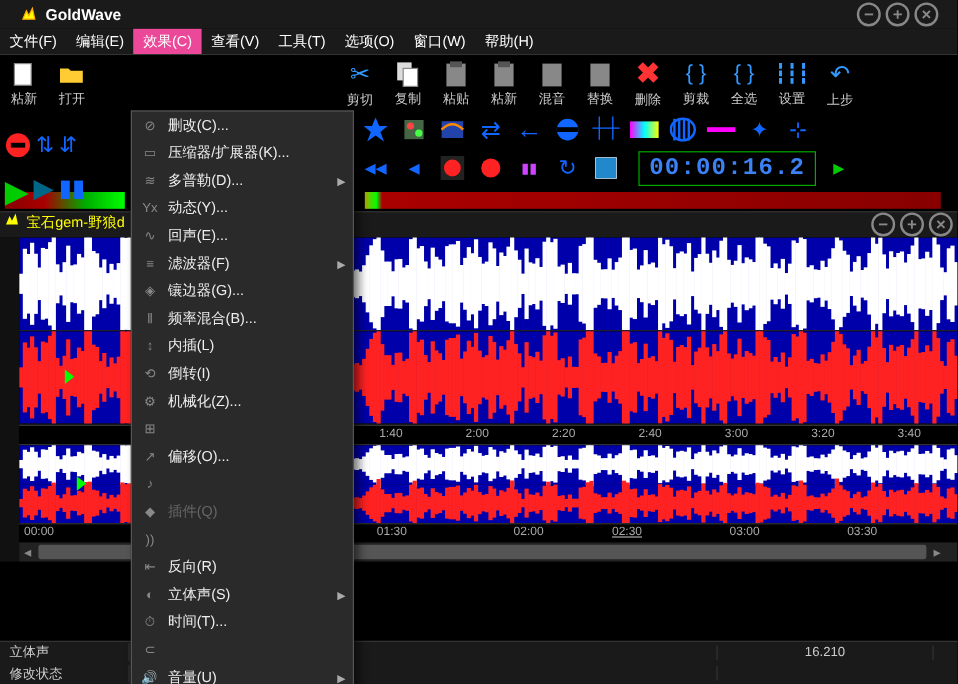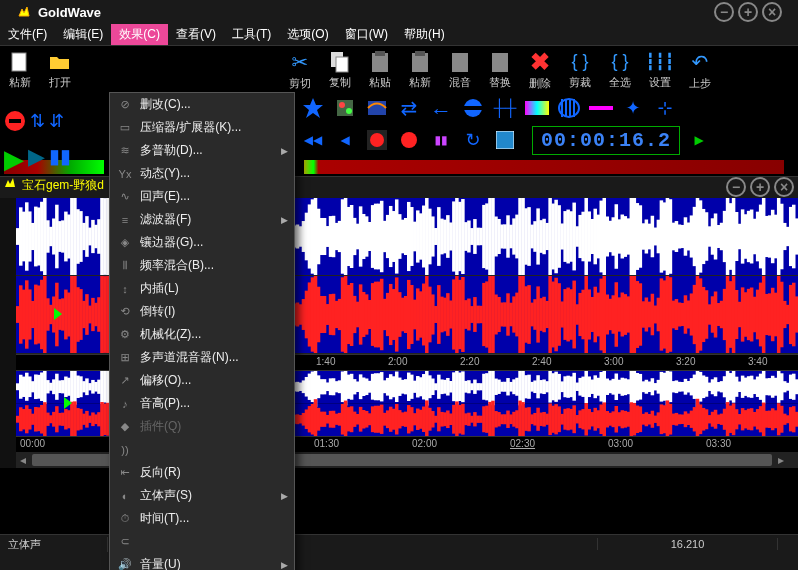--- a/index.html
+++ b/index.html
@@ -302,29 +302,27 @@
       <div class="dd-item">
         <span class="dd-icon">⟲</span>
         <span class="dd-label">倒转(I)</span>
       </div>
       <div class="dd-item">
         <span class="dd-icon">⚙</span>
         <span class="dd-label">机械化(Z)...</span>
       </div>
       <div class="dd-item">
         <span class="dd-icon">⊞</span>
-        <span class="dd-label">多声道混音器(N)...</span>
       </div>
       <div class="dd-item">
         <span class="dd-icon">↗</span>
         <span class="dd-label">偏移(O)...</span>
       </div>
       <div class="dd-item">
         <span class="dd-icon">♪</span>
-        <span class="dd-label">音高(P)...</span>
       </div>
       <div class="dd-item disabled">
         <span class="dd-icon">◆</span>
         <span class="dd-label">插件(Q)</span>
       </div>
       <div class="dd-item">
         <span class="dd-icon">))</span>
       </div>
       <div class="dd-item">
         <span class="dd-icon">⇤</span>
@@ -1444,33 +1442,38 @@
             <rect x="777" y="41.456920133270074" width="3.5" height="15.086159733459855"></rect>
           </g>
       </svg>
       <div class="play-triangle" style="left:48px; top:26px"></div>
     </div>
     <div class="time-ruler" id="rulerOv">
         <span class="time-tick" style="left: 4px;">00:00</span>
         <span class="time-tick" style="left: 102px;">00:30</span>
         <span class="time-tick" style="left: 200px;">01:00</span>
         <span class="time-tick" style="left: 298px;">01:30</span>
-        <span class="time-tick" style="left: 396px; text-align: right;">02:00</span>
+        <span class="time-tick" style="left: 412px; text-align: right;">02:00</span>
         <span class="time-tick" style="left: 494px; text-decoration: underline;">02:30</span>
         <span class="time-tick" style="left: 592px;">03:00</span>
         <span class="time-tick" style="left: 690px;">03:30</span>
       </div>
     <div class="scrollbar-h">
       <div style="width:14px;text-align:center;color:#888">◂</div>
       <div class="scroll-thumb" style="width:740px;margin:0 2px"></div>
       <div style="width:14px;text-align:center;color:#888">▸</div>
     </div>
   </div>
 </div>
 
 <div class="statusbar">
   <div class="status-row">
     <div class="status-cell" style="width:108px">立体声</div>
     <div class="status-cell" style="flex:1">0 to 3:59.198 (3:59.198)</div>
     <div class="status-cell" style="width:180px;text-align:center">16.210</div>
     <div class="status-cell" style="width:20px"></div>
   </div>
+  <div class="status-row">
+    <div class="status-cell" style="width:108px">修改状态</div>
+    <div class="status-cell" style="flex:1">ec 16 bit, 44100Hz, stereo</div>
+    <div class="status-cell" style="width:200px"></div>
+  </div>
 </div>
 
 </body></html>

